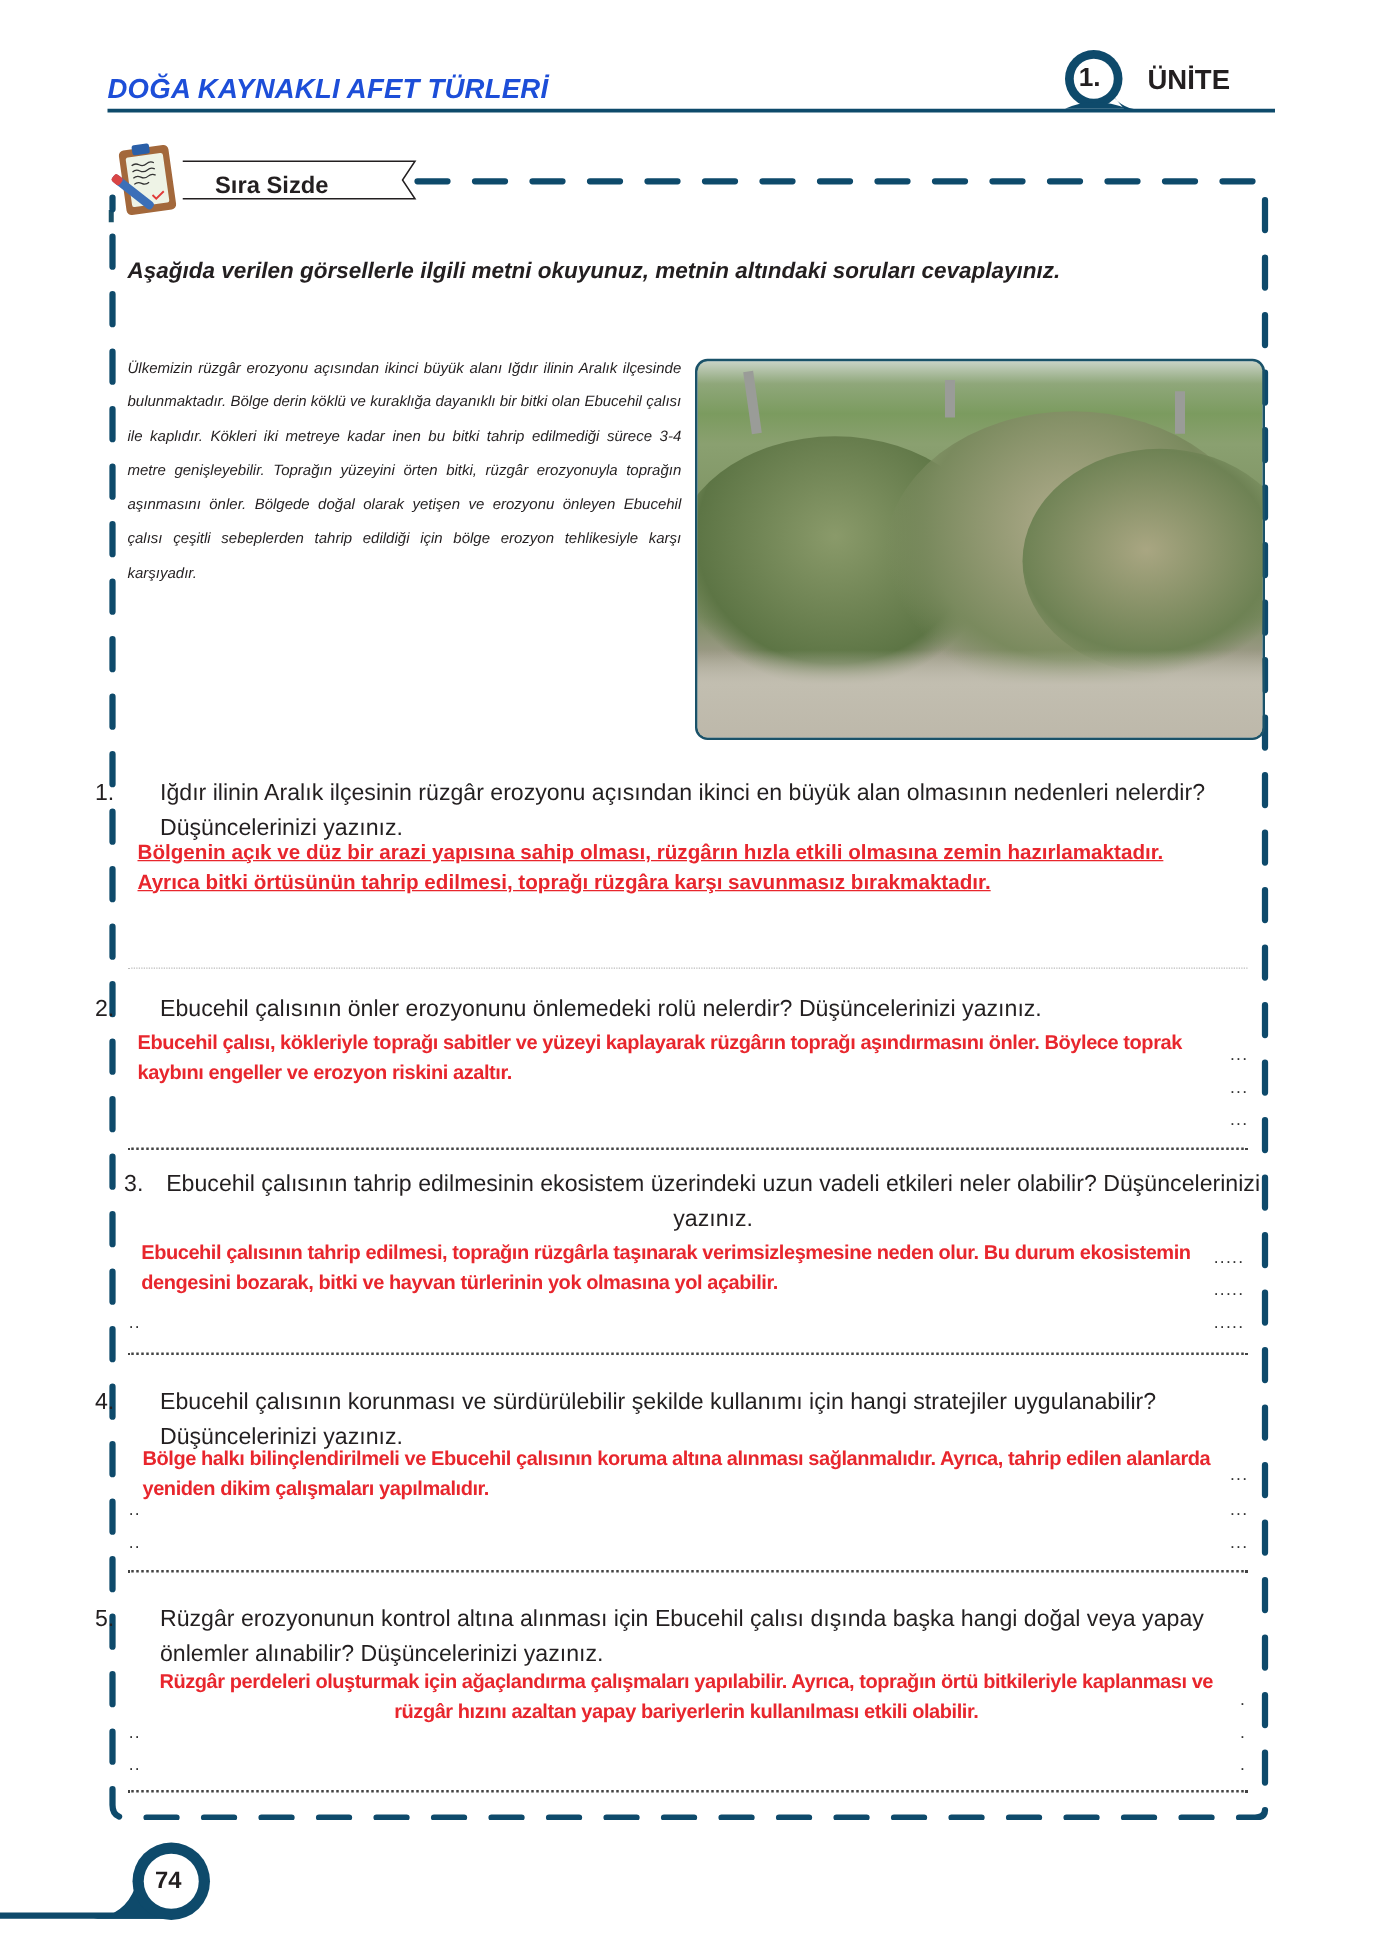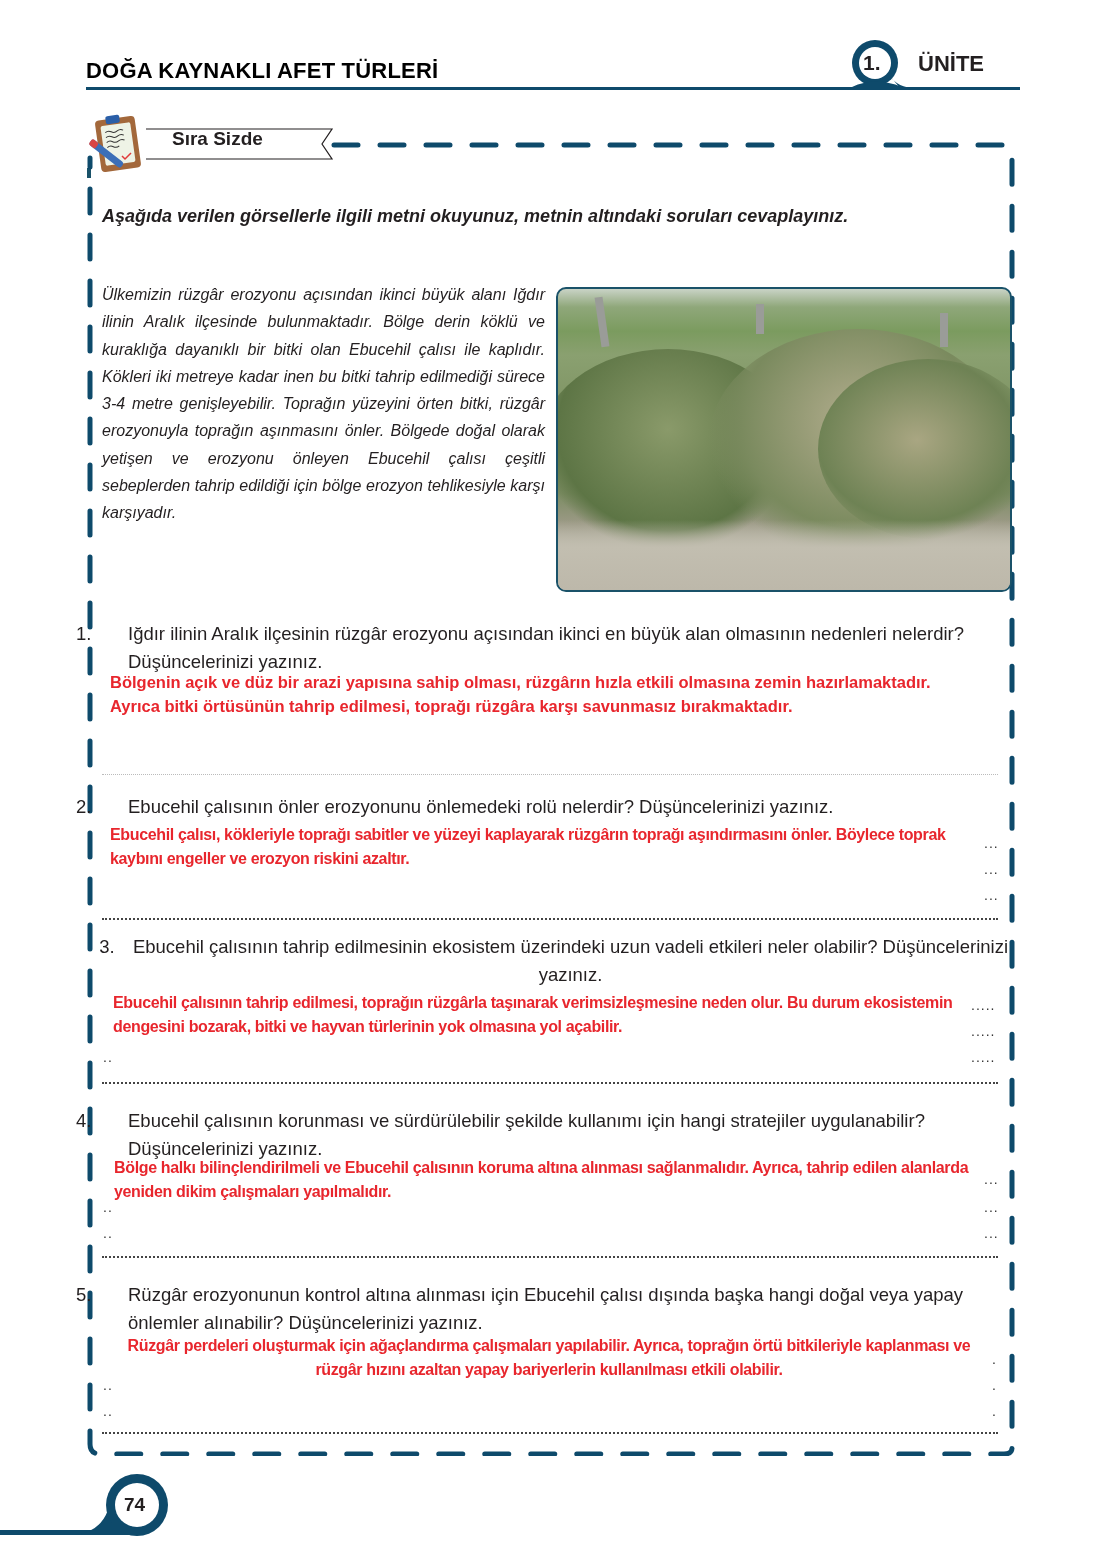--- a/index.html
+++ b/index.html
@@ -1,34 +1,34 @@
 <!DOCTYPE html>
 <html><head>
 <meta charset="utf-8">
 <style>
   html, body { margin:0; padding:0; background:#ffffff; }
   body { width:1105px; height:1559px; position:relative; overflow:hidden;
          font-family:"Liberation Sans", sans-serif; color:#231f20; }
 
-  .header-title { position:absolute; left:86px; top:58px; font-size:22px; font-weight:bold; letter-spacing:0.2px; color:#000000; }
+  .header-title { position:absolute; left:86px; top:58px; font-size:22px; font-weight:bold; letter-spacing:0.2px; color:#1d4ed8;font-style:italic; }
   .header-rule { position:absolute; left:86px; top:87px; width:934px; height:3px; background:#0e4a6b; }
   .unit-badge { position:absolute; left:840px; top:36px; width:140px; height:56px; }
   .unit-badge svg { position:absolute; left:0; top:0; }
   .unit-num { position:absolute; left:863px; top:51px; font-size:21px; font-weight:bold; color:#231f20; }
   .unit-label { position:absolute; left:918px; top:51px; font-size:22px; font-weight:bold; color:#231f20; }
 
   .sira-icon { position:absolute; left:84px; top:112px; width:66px; height:66px; }
   .sira-banner { position:absolute; left:146px; top:128px; width:188px; height:32px; }
-  .sira-label { position:absolute; left:172px; top:128px; font-size:19px; font-weight:bold; color:#231f20; }
+  .sira-label { position:absolute; left:172px; top:138px; font-size:19px; font-weight:bold; color:#231f20; }
 
   .frame { position:absolute; left:86px; top:138px; width:934px; height:1318px; }
 
   .intro { position:absolute; left:102px; top:202px; width:885px; font-size:18px; font-weight:bold; line-height:28px; text-align:justify;font-style:italic; }
 
-  .passage { position:absolute; left:102px; top:281px; width:443px; font-size:16px; font-style:italic; line-height:27.3px; text-align:justify; text-align-last:left; }
+  .passage { position:absolute; left:102px; top:281px; width:443px; font-size:12px; font-style:italic; line-height:27.3px; text-align:justify; text-align-last:left; }
 
   .photo { position:absolute; left:556px; top:287px; width:452px; height:301px; border:2px solid #1a5269; border-radius:10px; overflow:hidden;
            background:linear-gradient(180deg,#c9d3c6 0%,#8fa77a 6%,#7b9b5f 14%,#8aa070 22%,#7f9464 40%,#6f8653 55%,#7c8c63 68%,#9c9a86 78%,#b9b6a8 86%,#c4c0b3 100%); }
   .photo .bush1 { position:absolute; left:-20px; top:60px; width:260px; height:200px; border-radius:50%; background:radial-gradient(ellipse at 50% 40%,#8a9a6a,#5d7545 60%,rgba(93,117,69,0) 72%); }
   .photo .bush2 { position:absolute; left:150px; top:40px; width:300px; height:230px; border-radius:50%; background:radial-gradient(ellipse at 50% 40%,#b3ad8e,#7a8a5e 55%,rgba(122,138,94,0) 72%); }
   .photo .bush3 { position:absolute; left:260px; top:70px; width:220px; height:180px; border-radius:50%; background:radial-gradient(ellipse at 45% 45%,#a9a682,#6e8254 58%,rgba(110,130,84,0) 72%); }
   .photo .post { position:absolute; width:8px; background:#9a9c98; }
   .photo .sand { position:absolute; left:0; bottom:0; width:100%; height:70px; background:linear-gradient(180deg,rgba(190,186,172,0),#c2beb0 40%,#bdb8aa); }
 
   .q { position:absolute; left:102px; width:885px; font-size:18.5px; line-height:28px; }
@@ -102,21 +102,21 @@
   <div class="post" style="left:382px;top:24px;height:34px;"></div>
   <div class="bush1"></div>
   <div class="bush2"></div>
   <div class="bush3"></div>
   <div class="sand"></div>
 </div>
 
 <div class="q q-wrap" style="top:620px;">
   <span class="num">1.</span><span class="txt">Iğdır ilinin Aralık ilçesinin rüzgâr erozyonu açısından ikinci en büyük alan olmasının nedenleri nelerdir? Düşüncelerinizi yazınız.</span>
 </div>
-<div class="ans" style="top:671px;">Bölgenin açık ve düz bir arazi yapısına sahip olması, rüzgârın hızla etkili olmasına zemin hazırlamaktadır. Ayrıca bitki örtüsünün tahrip edilmesi, toprağı rüzgâra karşı savunmasız bırakmaktadır.</div>
+<div class="ans" style="top:671px;text-decoration:underline;">Bölgenin açık ve düz bir arazi yapısına sahip olması, rüzgârın hızla etkili olmasına zemin hazırlamaktadır. Ayrıca bitki örtüsünün tahrip edilmesi, toprağı rüzgâra karşı savunmasız bırakmaktadır.</div>
 <div class="dotline light" style="top:774px;"></div>
 
 <div class="q q-wrap" style="top:793px;">
   <span class="num">2.</span><span class="txt">Ebucehil çalısının önler erozyonunu önlemedeki rolü nelerdir? Düşüncelerinizi yazınız.</span>
 </div>
 <div class="ans condensed" style="top:823px;">Ebucehil çalısı, kökleriyle toprağı sabitler ve yüzeyi kaplayarak rüzgârın toprağı aşındırmasını önler. Böylece toprak kaybını engeller ve erozyon riskini azaltır.</div>
 <div class="dot-stub" style="left:984px;top:836px;">...</div>
 <div class="dot-stub" style="left:984px;top:862px;">...</div>
 <div class="dot-stub" style="left:984px;top:888px;">...</div>
 <div class="dotline" style="top:918px;"></div>

